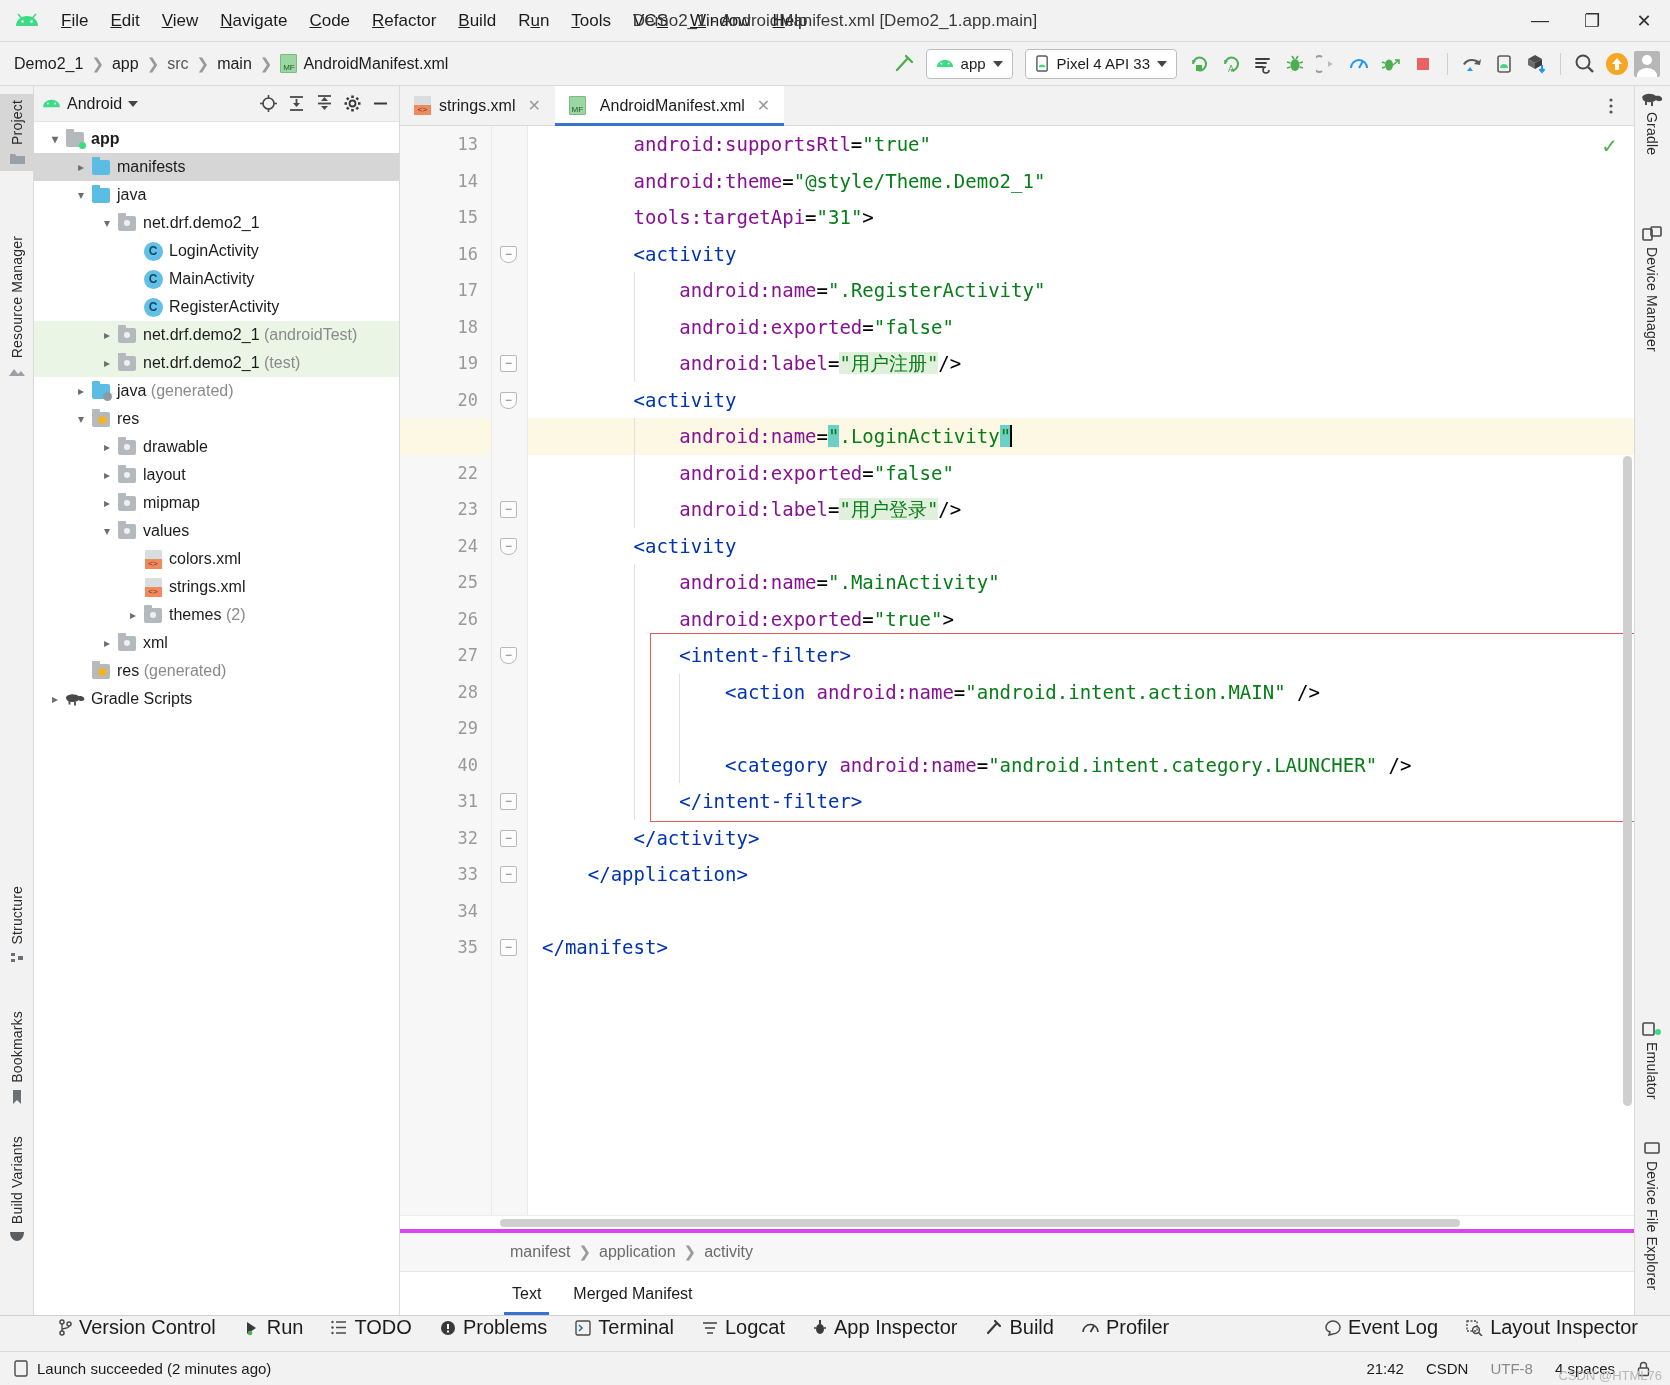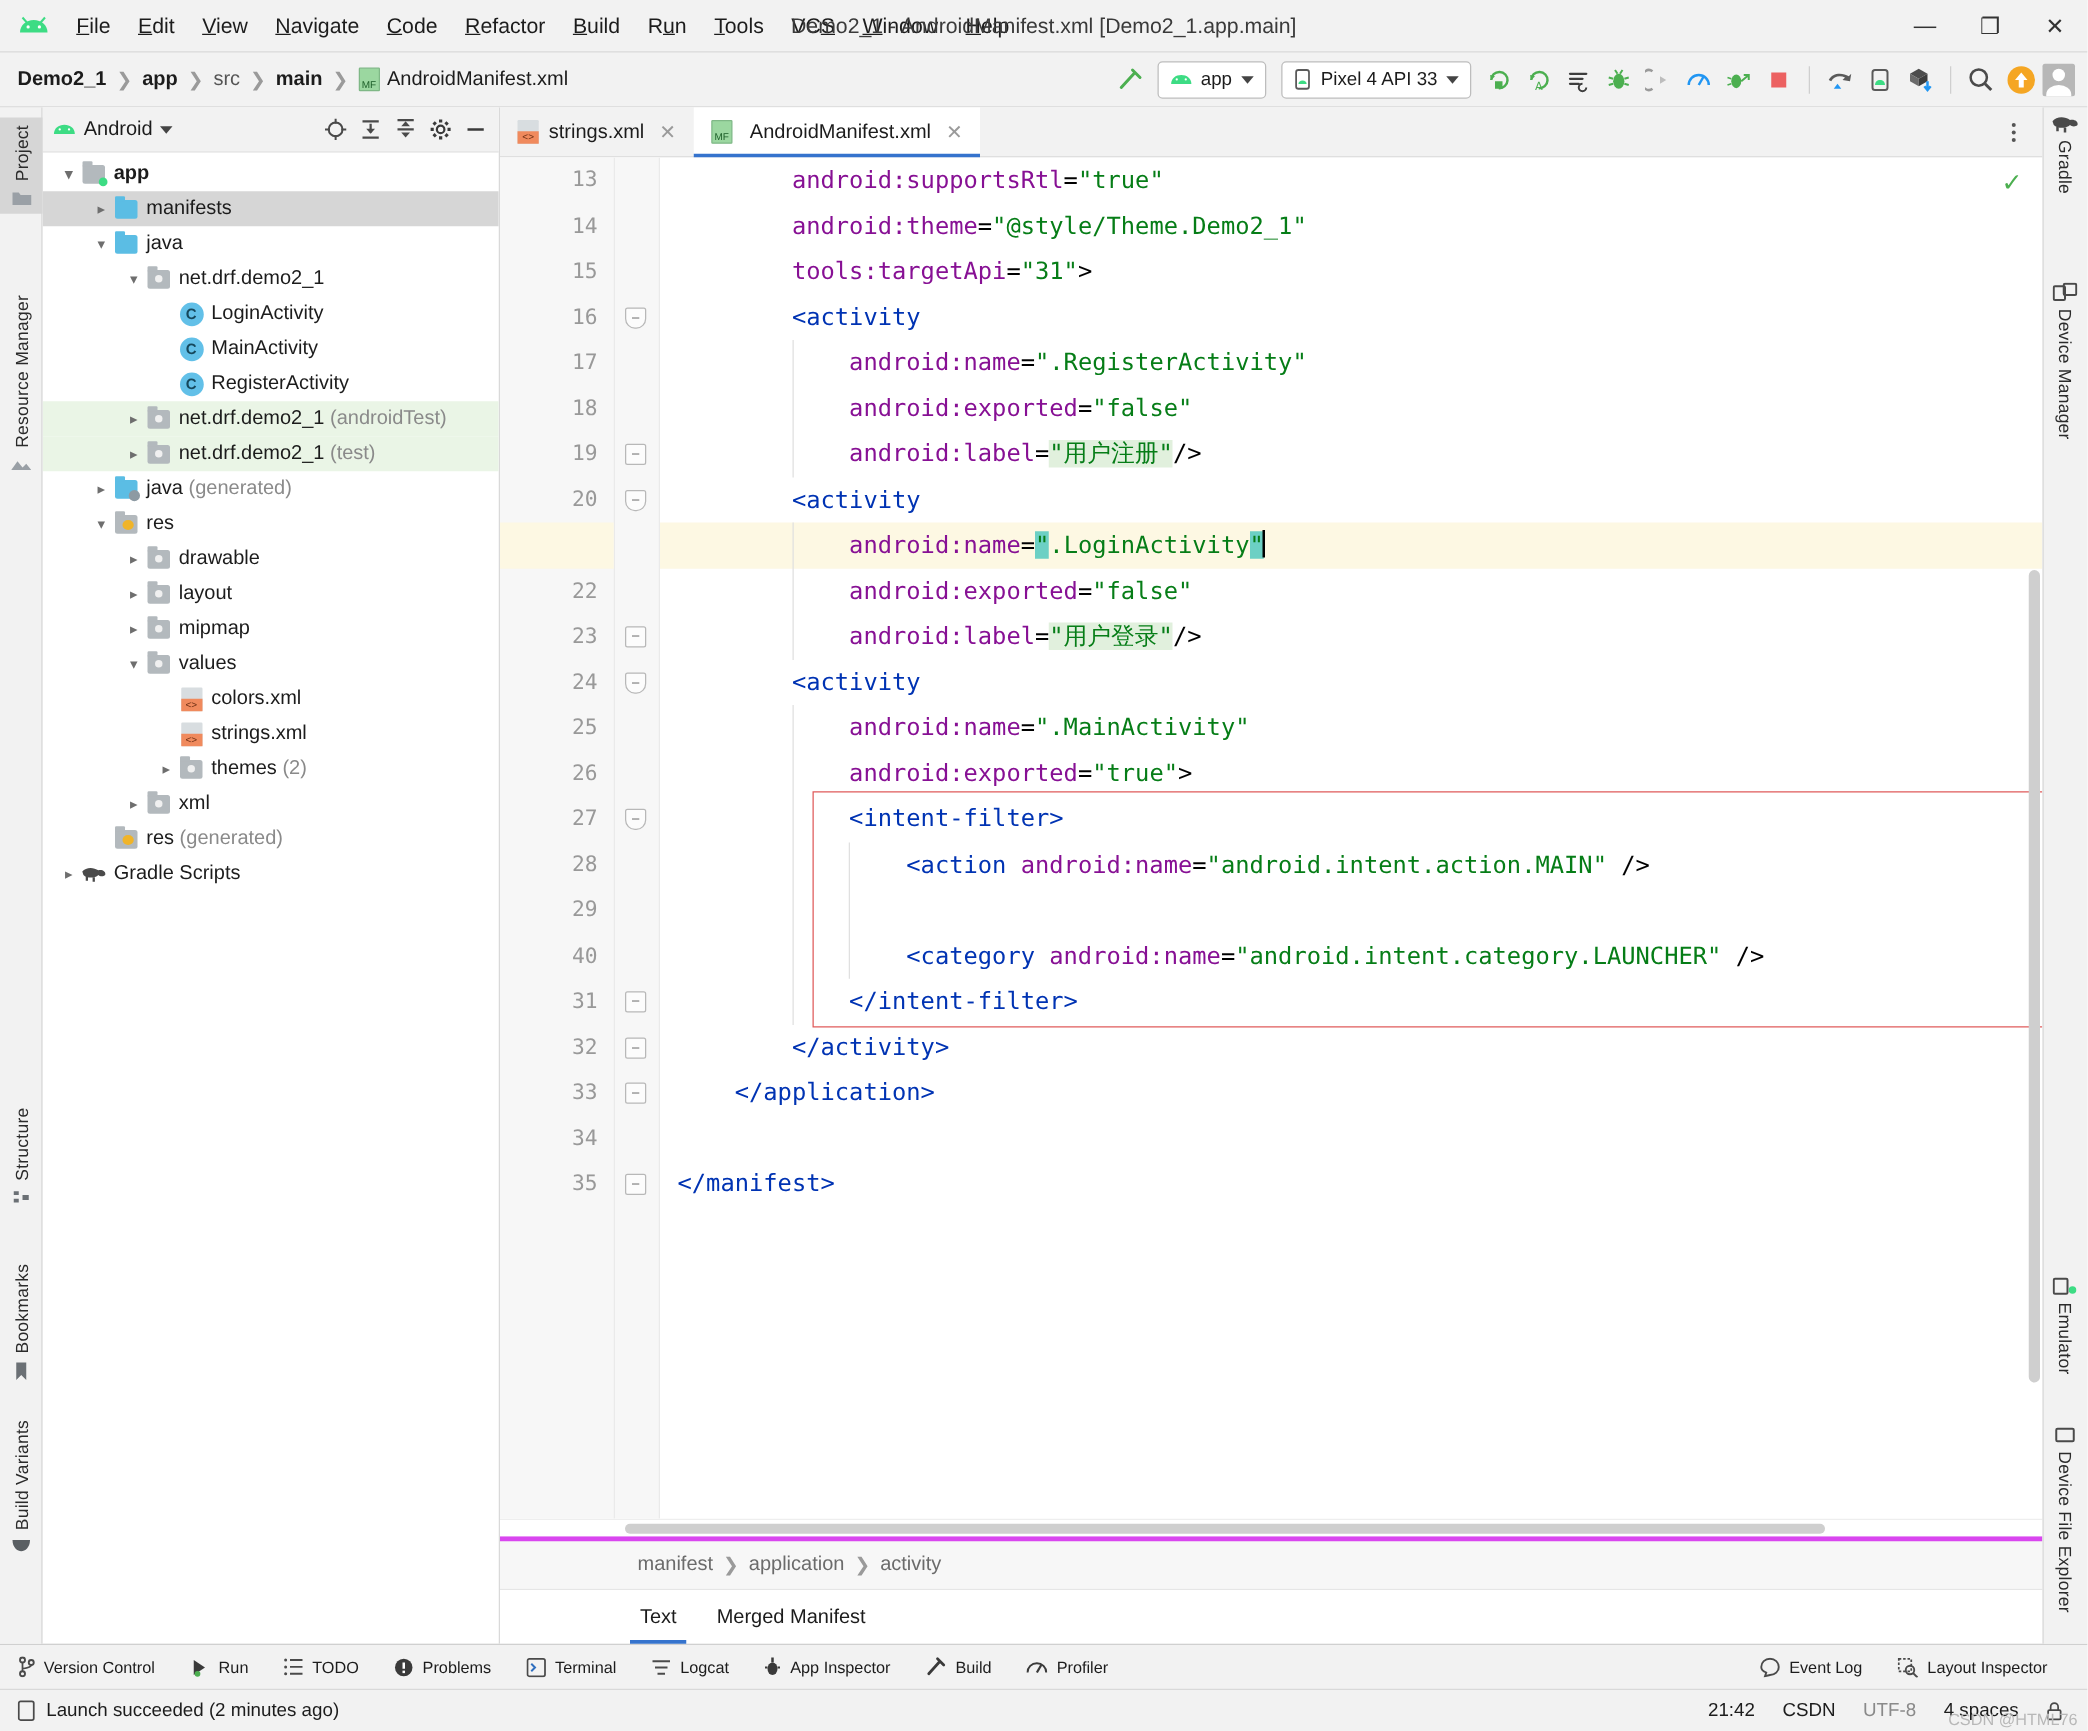--- a/index.html
+++ b/index.html
@@ -30,21 +30,21 @@
   .win-btns { margin-left:auto; display:flex; height:42px; z-index:2;}
   .win-btn { width:52px; display:flex; align-items:center; justify-content:center; font-size:18px; color:#333; }
 
   
   .navbar {
     height:44px; flex:0 0 44px; display:flex; align-items:center;
     background:#f2f2f2; border-bottom:1px solid #d9d9d9; padding-left:14px;
   }
   .crumbs { display:flex; align-items:center; font-size:16px; }
   .crumb { color:#1c1c1c; }
-  .crumb.b { font-weight:bold; }
+  .crumb.b { font-weight:normal; }
   .crumb.dim { color:#555; }
   .sep { color:#9a9a9a; margin:0 8px; font-size:15px; }
   .mficon {
     display:inline-block; width:17px; height:19px; margin-right:6px; vertical-align:-4px;
     background:#9bd7a0; border:1px solid #7fb886; border-radius:1px; position:relative;
   }
   .mficon::after{content:"MF"; position:absolute; left:0; right:0; bottom:0; font-size:8px;
     text-align:center; color:#1a5c26; font-family:"Liberation Sans",sans-serif; line-height:9px;}
   .tb-right { margin-left:auto; display:flex; align-items:center; padding-right:10px; gap:2px;}
   .tb-btn { width:30px; height:30px; display:flex; align-items:center; justify-content:center; border-radius:3px; }
@@ -142,22 +142,22 @@
      background:#f7f7f7; font-size:16px; color:#6b6b6b; border-top:4px solid #d946ef;}
   .btabs { height:44px; flex:0 0 44px; display:flex; align-items:stretch; background:#fff; border-top:1px solid #e6e6e6;}
   .btab { display:flex; align-items:center; padding:0 16px; font-size:16px; position:relative;}
   .btab:first-child { margin-left:96px; }
   .btab.active::after { content:""; position:absolute; left:8px; right:8px; bottom:0; height:3px; background:#3573cd;}
 
   
   .rail-r { width:36px; flex:0 0 36px; background:#f2f2f2; border-left:1px solid #d9d9d9; position:relative;}
 
   
-  .toolwin { height:36px; flex:0 0 36px; display:flex; align-items:center; gap:0px;
-     background:#f2f2f2; border-top:1px solid #d0d0d0; font-size:13px;}
+  .toolwin { height:36px; flex:0 0 36px; display:flex; align-items:flex-start; gap:0px;
+     background:#f2f2f2; border-top:1px solid #d0d0d0; padding-left:44px; font-size:20px;}
   .tw { display:flex; align-items:center; gap:7px; padding:0 14px; white-space:nowrap;}
   .tw-right { margin-left:auto; display:flex; align-items:center; padding-right:18px;}
   .statusbar { height:34px; flex:0 0 34px; display:flex; align-items:center; background:#f2f2f2;
      border-top:1px solid #d9d9d9; padding:0 14px; font-size:15px;}
   .sb-right { margin-left:auto; display:flex; align-items:center; gap:22px; padding-right:6px;}
   .sb-dim { color:#8a8a8a; }
   .wm { position:absolute; right:8px; bottom:2px; font-size:13px; color:#b8b8b8; }
   svg { display:block; }
 </style>
 </head>

